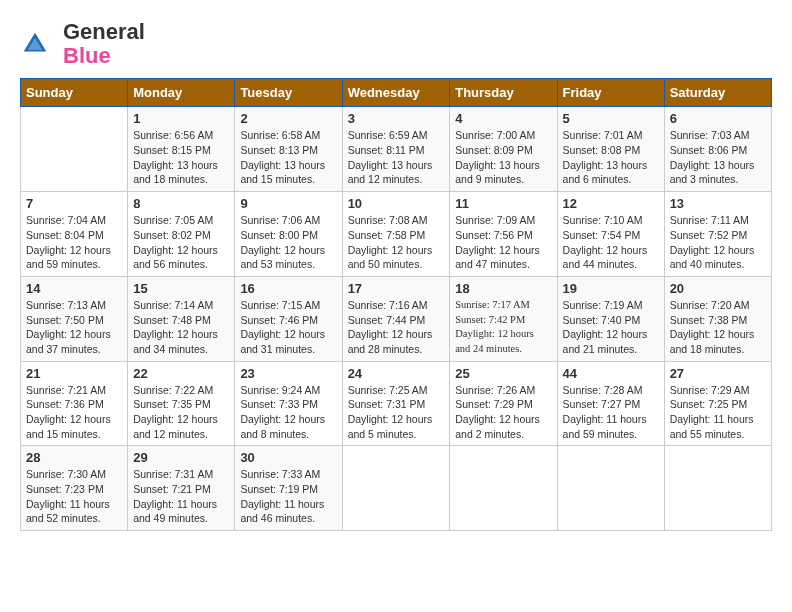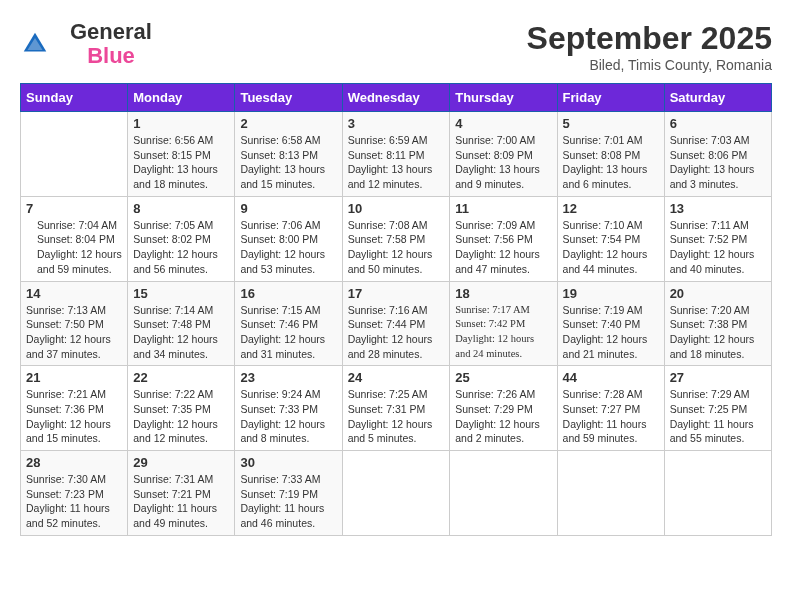--- a/index.html
+++ b/index.html
@@ -12,22 +12,21 @@
     }
     .header-area {
       display: flex;
       justify-content: space-between;
       align-items: flex-start;
       margin-bottom: 10px;
     }
     .logo {
       display: flex;
       align-items: center;
-      gap: 20px;
-      text-align: center;
+      gap: 13px;
     }
     .logo-text {
       font-size: 22px;
       font-weight: bold;
       line-height: 1.1;
     }
     .logo-general { color: #333; }
     .logo-blue { color: #ec4899; }
     .logo-icon {
       width: 30px;
@@ -44,21 +43,21 @@
     .subtitle {
       font-size: 14px;
       color: #555;
     }
     .calendar {
       width: 100%;
       border-collapse: collapse;
       font-size: 11px;
     }
     .calendar thead th {
-      background-color: #6d28d9;
+      background-color: #a16207;
       color: #fff;
       text-align: left;
       padding: 6px 5px;
       font-size: 13px;
       font-weight: bold;
       border: 1px solid #1a5eab;
     }
     .calendar tbody td {
       vertical-align: top;
       border: 1px solid #ccc;
@@ -93,24 +92,20 @@
   <div class="logo">
     <svg class="logo-icon" viewBox="0 0 40 40">
       <polygon points="20,5 35,30 5,30" fill="#1a6bbf"></polygon>
       <polygon points="20,12 30,28 10,28" fill="#fff" opacity="0.3"></polygon>
     </svg>
     <div class="logo-text">
       <span class="logo-general">General</span><br>
       <span class="logo-blue">Blue</span>
     </div>
   </div>
-  <div class="title-area">
-    <div class="month-title">September 2025</div>
-    <div class="subtitle">Biled, Timis County, Romania</div>
-  </div>
 </div>
 
 <table class="calendar">
   <thead>
     <tr id="weekday-header">
     <th>Sunday</th>
         <th>Monday</th>
         <th>Tuesday</th>
         <th>Wednesday</th>
         <th>Thursday</th>
@@ -160,21 +155,21 @@
           <span class="day-num">6</span>
           <div class="day-info" style="white-space: pre-line;">Sunrise: 7:03 AM
 Sunset: 8:06 PM
 Daylight: 13 hours
 and 3 minutes.</div>
         </td>
       </tr>
       <tr>
         <td>
           <span class="day-num">7</span>
-          <div class="day-info" style="white-space: pre-line; margin-left: 11px;">Sunrise: 7:04 AM
+          <div class="day-info" style="white-space: pre-line;">Sunrise: 7:04 AM
 Sunset: 8:04 PM
 Daylight: 12 hours
 and 59 minutes.</div>
         </td>
         <td>
           <span class="day-num">8</span>
           <div class="day-info" style="white-space: pre-line;">Sunrise: 7:05 AM
 Sunset: 8:02 PM
 Daylight: 12 hours
 and 56 minutes.</div>

